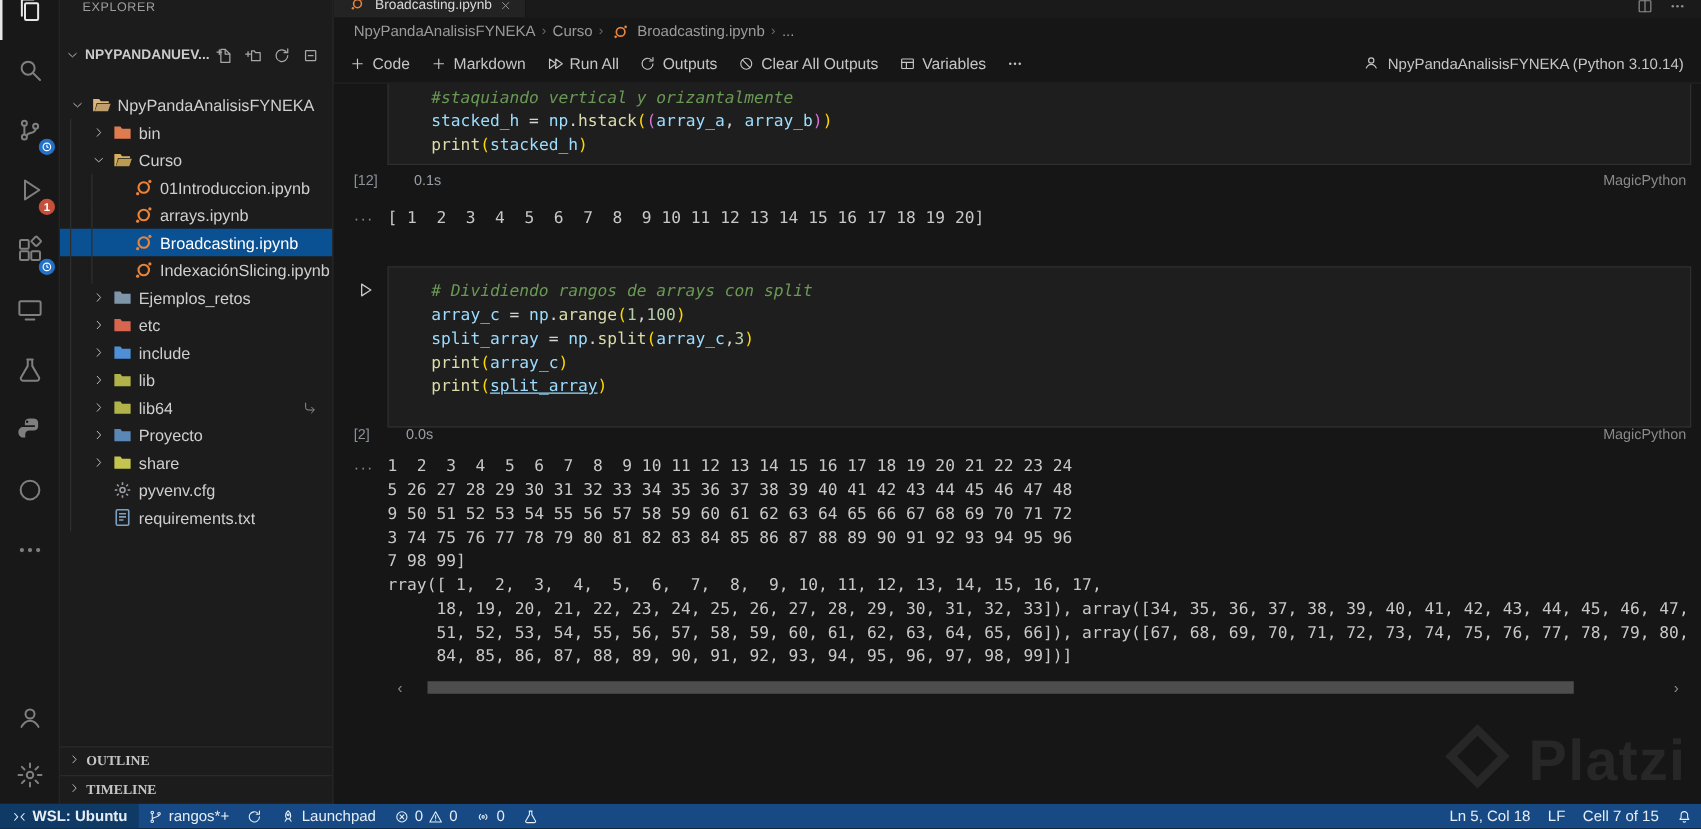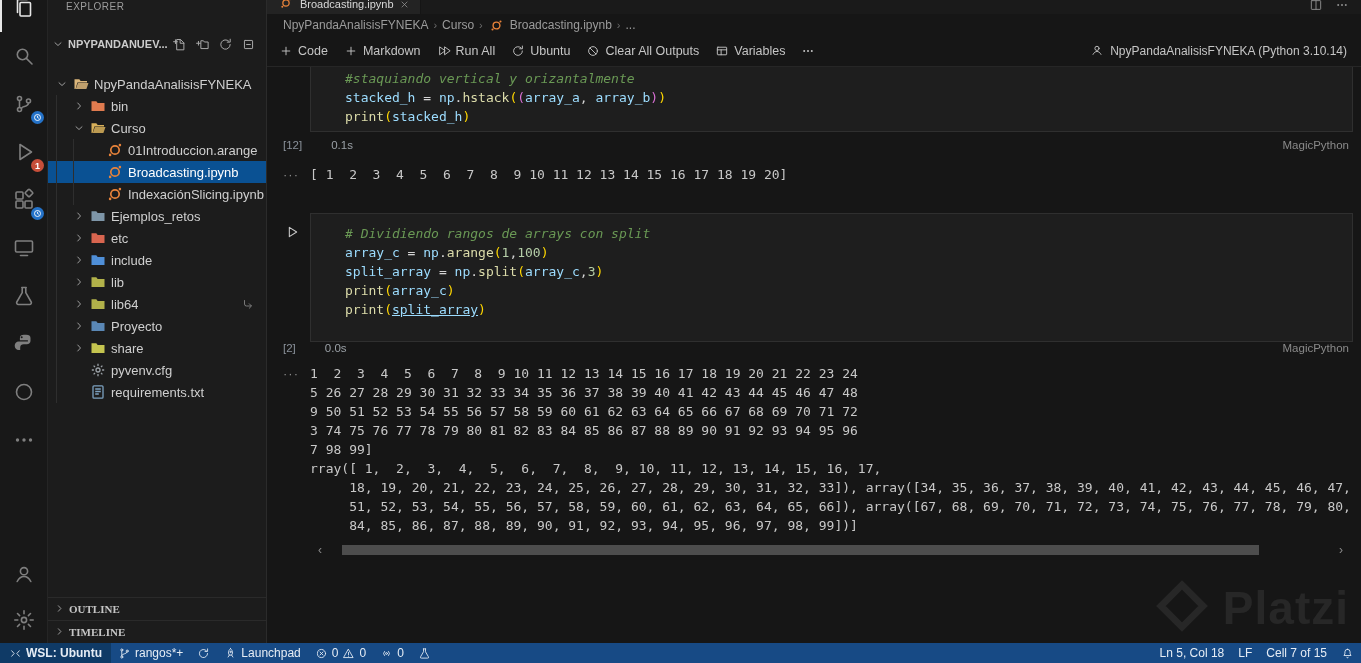--- a/index.html
+++ b/index.html
@@ -317,21 +317,34 @@
           <span class="guide"></span>
           <span class="guide"></span>
           <span class="twisty"></span>
           <span class="icon ficon">
             <svg viewBox="0 0 16 16" width="16" height="16">
               <circle cx="8" cy="8" r="4.2" fill="none" stroke="#e8833a" stroke-width="1.7"></circle>
               <circle cx="3.1" cy="12.9" r="1.3" fill="#e8833a"></circle>
               <circle cx="12.9" cy="3.1" r="1.3" fill="#e8833a"></circle>
             </svg>
           </span>
-          <span class="tlabel">01Introduccion.arange</span>
+          <span class="tlabel">01Introduccion.ipynb</span>
+        </div>
+        <div class="trow">
+          <span class="guide"></span>
+          <span class="guide"></span>
+          <span class="twisty"></span>
+          <span class="icon ficon">
+            <svg viewBox="0 0 16 16" width="16" height="16">
+              <circle cx="8" cy="8" r="4.2" fill="none" stroke="#e8833a" stroke-width="1.7"></circle>
+              <circle cx="3.1" cy="12.9" r="1.3" fill="#e8833a"></circle>
+              <circle cx="12.9" cy="3.1" r="1.3" fill="#e8833a"></circle>
+            </svg>
+          </span>
+          <span class="tlabel">arrays.ipynb</span>
         </div>
         <div class="trow sel">
           <span class="guide"></span>
           <span class="guide"></span>
           <span class="twisty"></span>
           <span class="icon ficon">
             <svg viewBox="0 0 16 16" width="16" height="16">
               <circle cx="8" cy="8" r="4.2" fill="none" stroke="#e8833a" stroke-width="1.7"></circle>
               <circle cx="3.1" cy="12.9" r="1.3" fill="#e8833a"></circle>
               <circle cx="12.9" cy="3.1" r="1.3" fill="#e8833a"></circle>
@@ -601,21 +614,21 @@
             </span>
             <span>Run All</span>
           </div>
           <div class="tbtn">
             <span class="icon">
               <svg viewBox="0 0 24 24" width="14" height="14" fill="none" stroke="currentColor" stroke-width="1.6" stroke-linecap="round" stroke-linejoin="round">
                 <path d="M19.5 12a7.5 7.5 0 1 1-2.2-5.3"></path>
                 <path d="M19.5 3.5v4.7h-4.7"></path>
               </svg>
             </span>
-            <span>Ubuntu</span>
+            <span>Outputs</span>
           </div>
           <div class="tbtn">
             <span class="icon">
               <svg viewBox="0 0 24 24" width="14" height="14" fill="none" stroke="currentColor" stroke-width="1.6" stroke-linecap="round" stroke-linejoin="round">
                 <circle cx="12" cy="12" r="7.5"></circle>
                 <path d="M6.8 6.8l10.4 10.4"></path>
               </svg>
             </span>
             <span>Clear All Outputs</span>
           </div>

